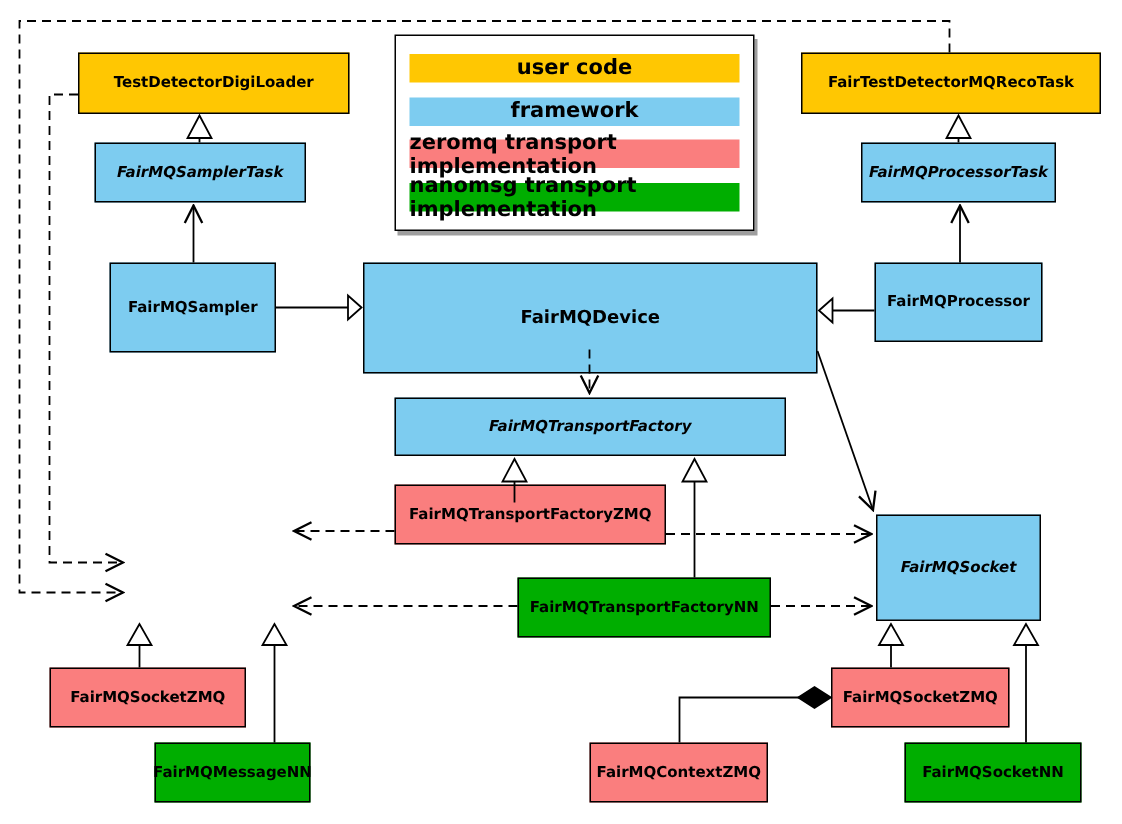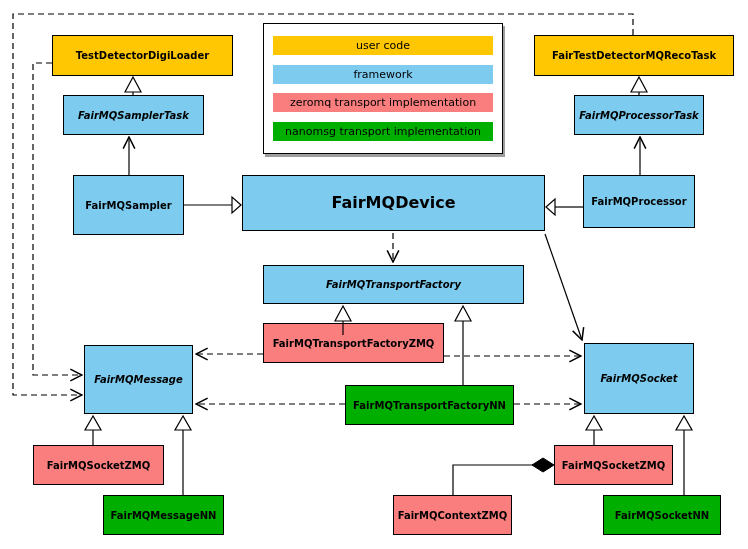--- a/index.html
+++ b/index.html
@@ -20,42 +20,41 @@
   .c-nn{background:#00AE00;}
   .legend{
     position:absolute;left:263px;top:23px;width:240px;height:131px;
     box-sizing:border-box;background:#ffffff;border:1px solid #000;
     box-shadow:2px 3px 0 #9e9e9e;
     display:flex;flex-direction:column;justify-content:space-evenly;
     align-items:center;padding:2px 0;
   }
   .legend-item{
     width:220px;height:19px;display:flex;align-items:center;justify-content:center;
-    font-size:11px;font-weight:normal;color:#000;
+    font-size:14px;font-weight:bold;color:#000;
   }
 </style>
 </head>
 <body>
 
 <div class="canvas">
 
   <div class="box c-user" style="left:52px;top:35px;width:181px;height:41px">TestDetectorDigiLoader</div>
   <div class="box c-user" style="left:534px;top:35px;width:200px;height:41px">FairTestDetectorMQRecoTask</div>
   <div class="box c-fw abstract" style="left:63px;top:95px;width:141px;height:40px">FairMQSamplerTask</div>
   <div class="box c-fw abstract" style="left:574px;top:95px;width:130px;height:40px">FairMQProcessorTask</div>
   <div class="box c-fw" style="left:73px;top:175px;width:111px;height:60px">FairMQSampler</div>
-  <div class="box c-fw" style="left:242px;top:175px;width:303px;height:56px;font-size:16px">FairMQDevice</div>
+  <div class="box c-fw" style="left:242px;top:175px;width:303px;height:74px;font-size:12px">FairMQDevice</div>
   <div class="box c-fw" style="left:583px;top:175px;width:112px;height:53px">FairMQProcessor</div>
   <div class="box c-fw abstract" style="left:263px;top:265px;width:261px;height:39px">FairMQTransportFactory</div>
   <div class="box c-zmq" style="left:263px;top:323px;width:181px;height:40px">FairMQTransportFactoryZMQ</div>
   <div class="box c-nn" style="left:345px;top:385px;width:169px;height:40px">FairMQTransportFactoryNN</div>
-  <div class="box c-fw abstract" style="left:84px;top:345px;width:109px;height:69px">FairMQMessage</div>
   <div class="box c-fw abstract" style="left:584px;top:343px;width:110px;height:71px">FairMQSocket</div>
   <div class="box c-zmq" style="left:33px;top:445px;width:131px;height:40px">FairMQSocketZMQ</div>
-  <div class="box c-nn" style="left:103px;top:495px;width:121px;height:40px">FairMQMessageNN</div>
+  <div class="box c-nn" style="left:103px;top:495px;width:104px;height:40px">FairMQMessageNN</div>
   <div class="box c-zmq" style="left:554px;top:445px;width:119px;height:40px">FairMQSocketZMQ</div>
   <div class="box c-zmq" style="left:393px;top:495px;width:119px;height:40px">FairMQContextZMQ</div>
   <div class="box c-nn" style="left:603px;top:495px;width:118px;height:40px">FairMQSocketNN</div>
 
   <div class="legend">
     <div class="legend-item c-user">user code</div>
     <div class="legend-item c-fw">framework</div>
     <div class="legend-item c-zmq">zeromq transport implementation</div>
     <div class="legend-item c-nn">nanomsg transport implementation</div>
   </div>

